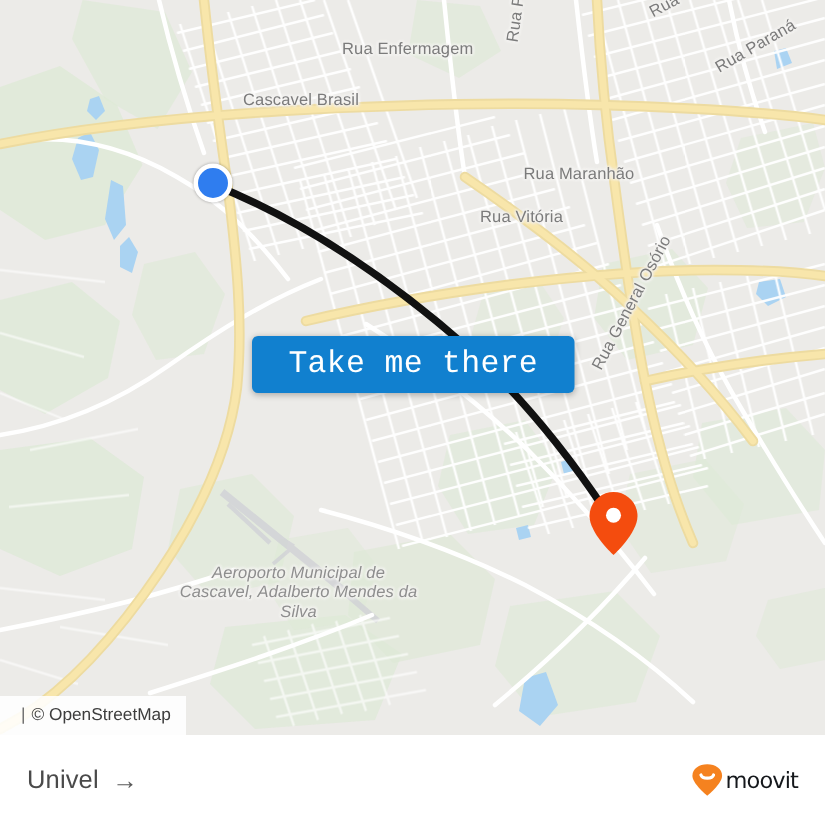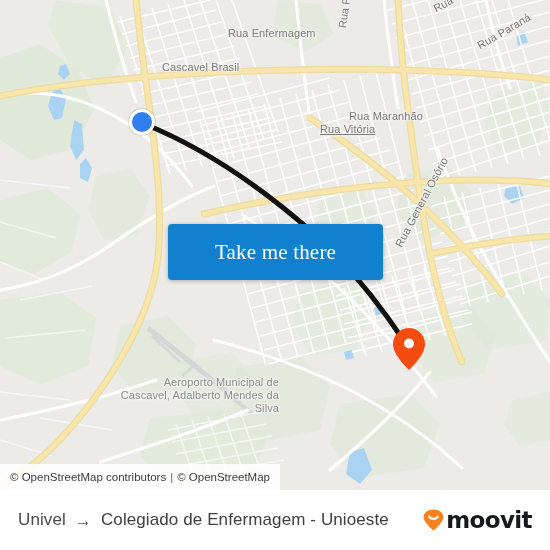--- a/index.html
+++ b/index.html
@@ -38,24 +38,25 @@
     white-space: nowrap;
     letter-spacing: .1px;
     pointer-events: none;
     text-shadow:
       0 0 2px #f2f1ef, 0 0 2px #f2f1ef,
       1px 0 2px #f2f1ef, -1px 0 2px #f2f1ef,
       0 1px 2px #f2f1ef, 0 -1px 2px #f2f1ef;
   }
   .map-label.area {
     color: #8e8e8e;
-    text-align: right;
+    text-align: center;
     white-space: normal;
     line-height: 13px;
     width: 160px;
+    font-style: italic;
   }
 
   
   .origin-dot {
     position: absolute;
     width: 26px;
     height: 26px;
     border-radius: 50%;
     background: #2f7def;
     border: 3px solid #ffffff;
@@ -67,26 +68,26 @@
     width: 34px;
     height: 44px;
   }
 
   
   #cta {
     position: absolute;
     left: 168px;
     top: 224px;
     width: 215px;
-    height: 56px;
+    height: 38px;
     background: #1180cf;
     border: none;
     border-radius: 4px;
     color: #ffffff;
-    font-family: Liberation Serif, serif;
+    font-family: Liberation Mono, monospace;
     font-size: 21px;
     letter-spacing: .2px;
     cursor: pointer;
     box-shadow: 0 1px 4px rgba(0,0,0,.28);
     padding: 0;
   }
 
   
   #attribution {
     position: absolute;
@@ -133,22 +134,22 @@
   }
   #trip .to { color: #3f3f3f; }
 
   #brand {
     display: flex;
     align-items: center;
     gap: 2px;
   }
   #brand .wordmark {
     font-family: "DejaVu Sans", sans-serif;
-    font-size: 23px;
-    font-weight: bold;
+    font-size: 15px;
+    font-weight: normal;
     color: #15181c;
     letter-spacing: -.6px;
   }
 </style>
 </head>
 <body>
 
 <div id="app">
 
   <div id="map">
@@ -388,49 +389,47 @@
     <div class="map-label" style="left:162px; top:61px;">Cascavel Brasil</div>
 
     <div class="map-label" style="left:342px; top:22px; transform:rotate(-82deg); transform-origin:left center;">Rua Pio XII</div>
 
     <div class="map-label" style="left:478px; top:40px; transform:rotate(-30deg); transform-origin:left center;">Rua Paraná</div>
 
     <div class="map-label" style="left:434px; top:3px; transform:rotate(-28deg); transform-origin:left center;">Rua</div>
 
     <div class="map-label" style="left:349px; top:110px;">Rua Maranhão</div>
 
-    <div class="map-label" style="left:320px; top:123px;text-decoration:underline;">Rua Vitória</div>
+    <div class="map-label" style="left:320px; top:139px;">Rua Vitória</div>
 
     <div class="map-label" style="left:398px; top:240px; transform:rotate(-62deg); transform-origin:left center;">Rua General Osório</div>
 
     <div class="map-label area" style="left:119px; top:376px;">Aeroporto Municipal de Cascavel, Adalberto Mendes da Silva</div>
 
     <div class="origin-dot" style="left:129px; top:109px;"></div>
 
     <div class="dest-pin" style="left:392px; top:327px;">
       <svg width="34" height="44" viewBox="0 0 34 44">
         <path d="M17,1 C8.2,1 1,8.2 1,17 C1,28.5 17,43 17,43 C17,43 33,28.5 33,17 C33,8.2 25.8,1 17,1 Z" fill="#f44c0e"></path>
         <circle cx="17" cy="16.5" r="5" fill="#ffffff"></circle>
       </svg>
     </div>
 
     <button id="cta">Take me there</button>
 
     <div id="attribution">
-      <span>© OpenStreetMap contributors</span>
       <span class="sep">|</span>
       <span>© OpenStreetMap</span>
     </div>
   </div>
 
   <div id="footer">
     <div id="trip">
       <span class="from">Univel</span>
       <span class="arrow">→</span>
-      <span class="to">Colegiado de Enfermagem - Unioeste</span>
     </div>
 
     <div id="brand">
       <span style="display:inline-block;line-height:0;">
         <svg width="21" height="22" viewBox="0 0 21 22">
           <path d="M10.5,21.5 C10.5,21.5 0.6,13.6 0.6,8.2 C0.6,3.5 5.0,0.5 10.5,0.5
                    C16.0,0.5 20.4,3.5 20.4,8.2 C20.4,13.6 10.5,21.5 10.5,21.5 Z" fill="#f5821f"></path>
           <path d="M6.3,7.6 C7.2,10.4 13.8,10.4 14.7,7.6" stroke="#ffffff" stroke-width="2.1" fill="none" stroke-linecap="round"></path>
         </svg>
       </span>

